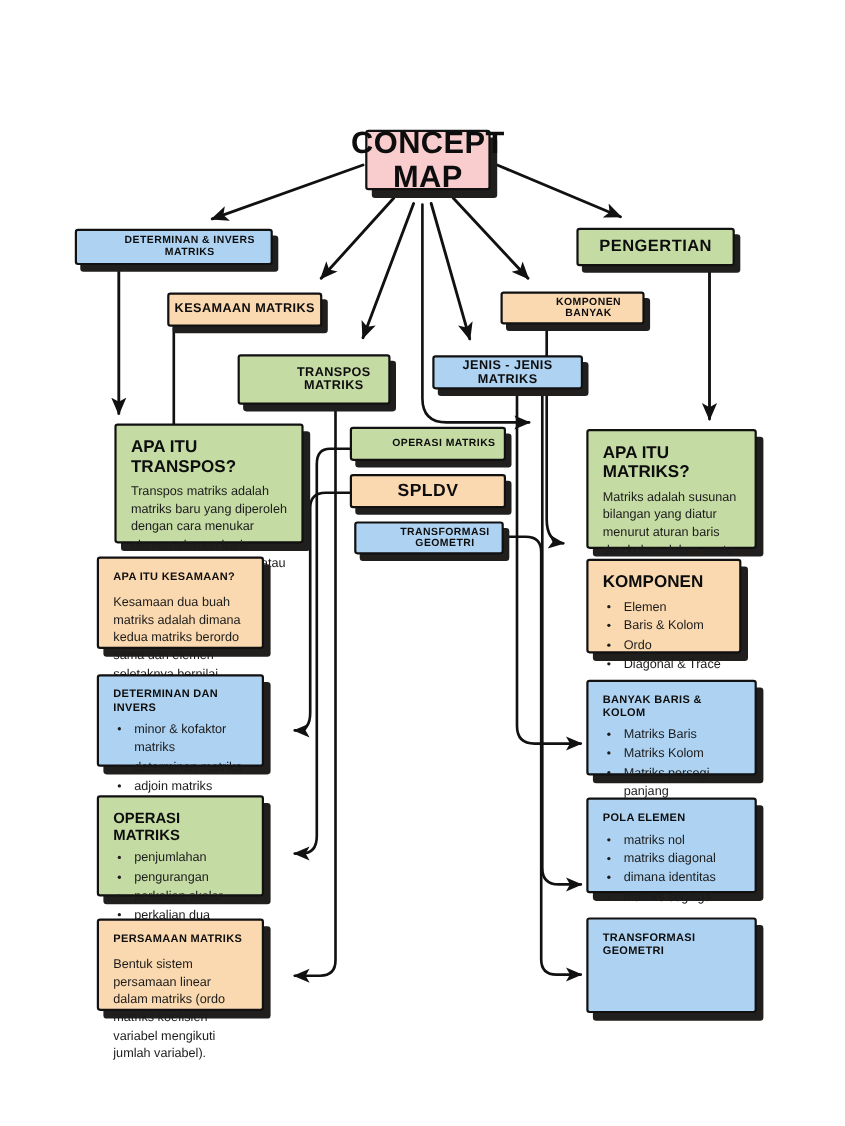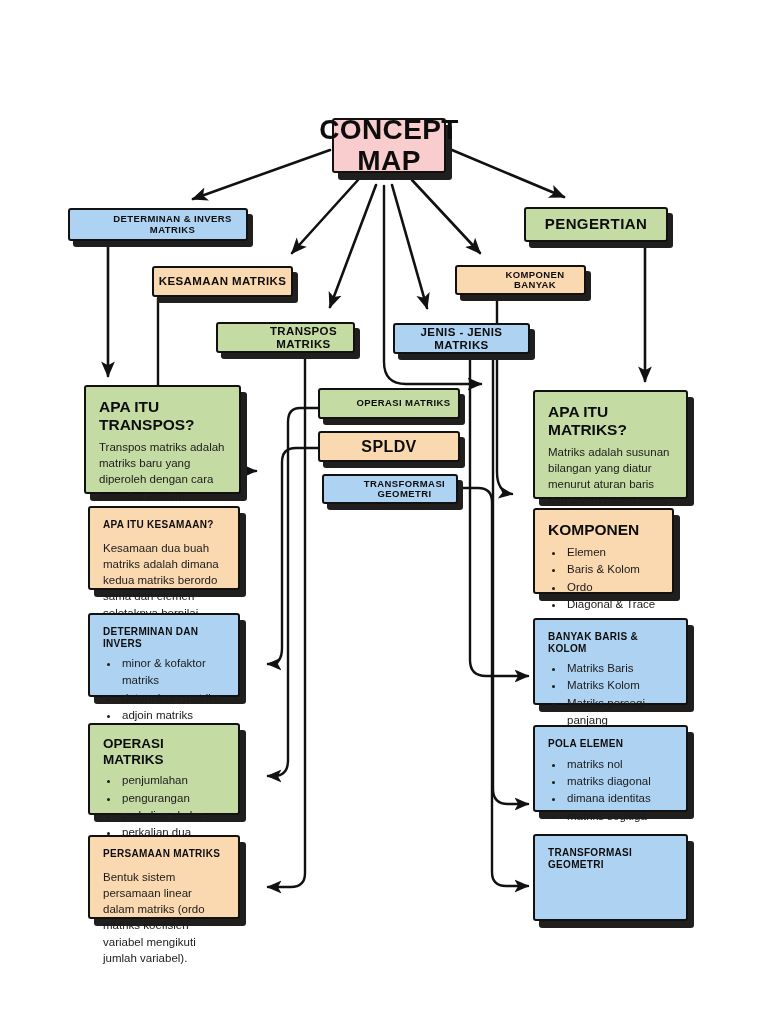--- a/index.html
+++ b/index.html
@@ -145,41 +145,41 @@
   </div>
 
   <div class="node c-peach title-node t12 soft" style="left:152px; top:266px; width:141px; height:31px;">
     <span>KESAMAAN MATRIKS</span>
   </div>
 
   <div class="node c-peach title-node t10 soft" style="left:455px; top:265px; width:131px; height:30px;">
     <span>KOMPONEN BANYAK</span>
   </div>
 
-  <div class="node c-green title-node t12 soft" style="left:216px; top:322px; width:139px; height:31px;padding-left:36px;">
+  <div class="node c-green title-node t12 soft" style="left:216px; top:322px; width:139px; height:46px;padding-left:36px;">
     <span>TRANSPOS MATRIKS</span>
   </div>
 
   <div class="node c-blue title-node t12 soft" style="left:393px; top:323px; width:137px; height:31px;">
     <span>JENIS - JENIS MATRIKS</span>
   </div>
 
   <div class="node c-green title-node t10 soft" style="left:318px; top:388px; width:142px; height:31px;">
     <span>OPERASI MATRIKS</span>
   </div>
 
   <div class="node c-peach title-node t13 soft" style="left:318px; top:431px; width:142px; height:31px;">
     <span>SPLDV</span>
   </div>
 
   <div class="node c-blue title-node t10 soft" style="left:322px; top:474px; width:136px; height:30px;">
     <span>TRANSFORMASI GEOMETRI</span>
   </div>
 
-  <div class="node c-green card" style="left:84px; top:385px; width:157px; height:109px;">
+  <div class="node c-green card" style="left:104px; top:385px; width:172px; height:109px;">
     <div class="card-title big">APA ITU TRANSPOS?</div>
     <p class="card-body">Transpos matriks adalah matriks baru yang diperoleh dengan cara menukar elemen-elemen baris menjadi elemen kolom atau sebaliknya.</p>
   </div>
 
   <div class="node c-peach card" style="left:88px; top:506px; width:152px; height:84px;">
     <div class="card-title small">APA ITU KESAMAAN?</div>
     <p class="card-body gap-body">Kesamaan dua buah matriks adalah dimana kedua matriks berordo sama dan elemen seletaknya bernilai sama.</p>
   </div>
 
   <div class="node c-blue card" style="left:88px; top:613px; width:152px; height:84px;">

